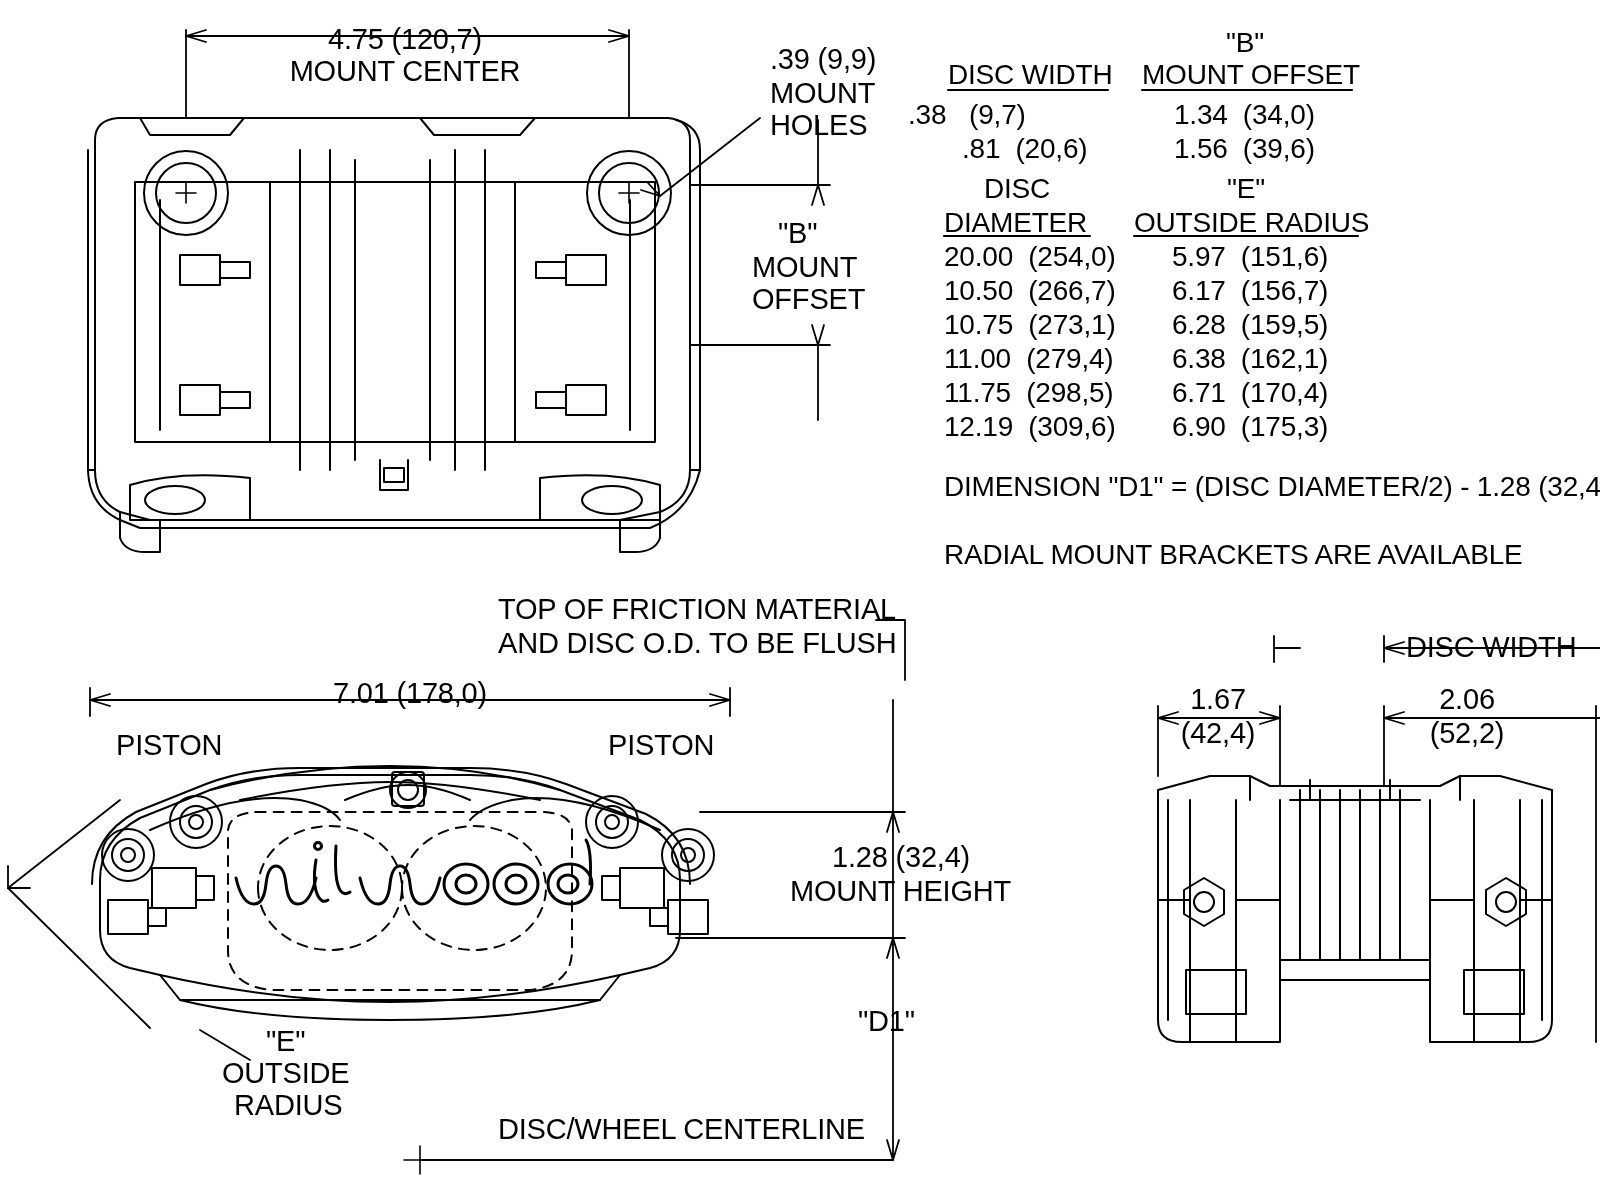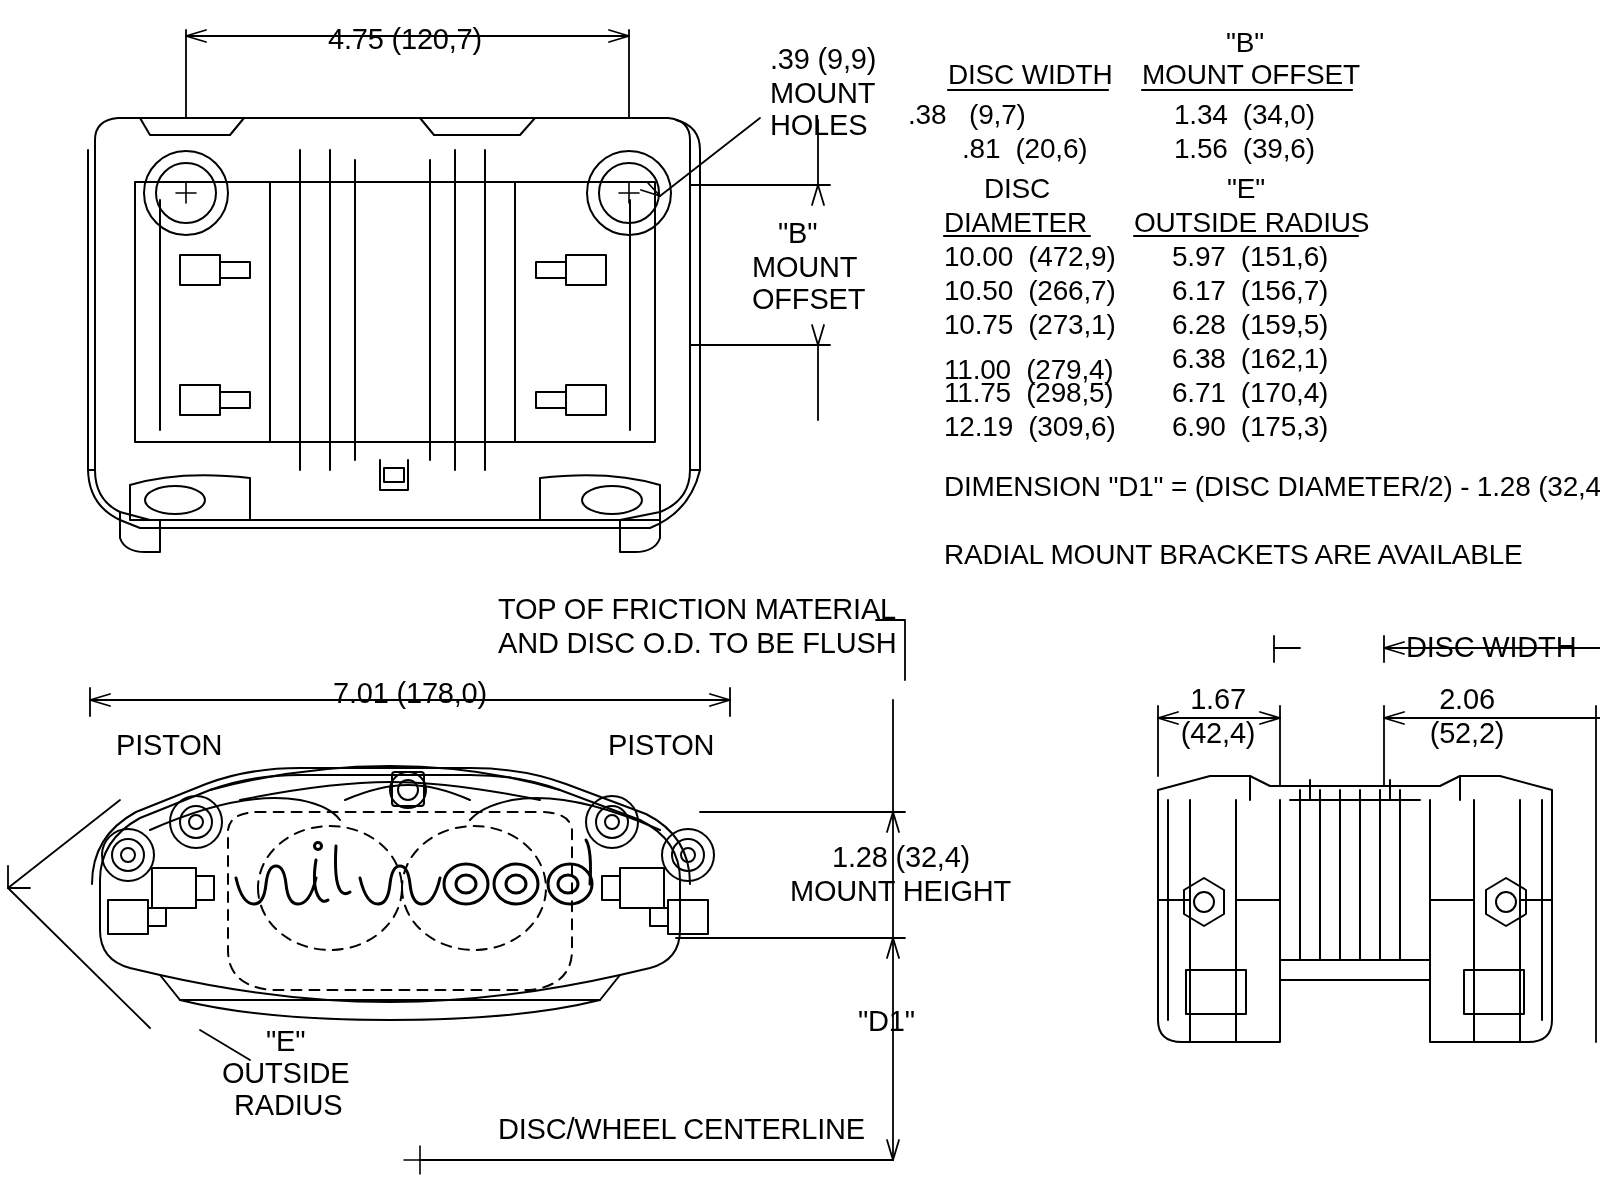--- a/index.html
+++ b/index.html
@@ -249,20 +249,21 @@
       <g stroke-width="2.2">
         <path d="M948,90 L1108,90"></path>
         <path d="M1142,90 L1352,90"></path>
         <path d="M944,236 L1090,236"></path>
         <path d="M1134,236 L1358,236"></path>
       </g>
     </g>
   </svg>
 
   <div class="txt t29 center" style="left:255px; top:24px; width:300px;">4.75 (120,7)</div>
+  <div class="txt t29 center" style="left:255px; top:56px; width:300px;">MOUNT CENTER</div>
 
   <div class="txt t29" style="left:770px; top:44px;">.39 (9,9)</div>
   <div class="txt t29" style="left:770px; top:78px;">MOUNT</div>
   <div class="txt t29" style="left:770px; top:110px;">HOLES</div>
 
   <div class="txt t29" style="left:778px; top:218px;">"B"</div>
   <div class="txt t29" style="left:752px; top:252px;">MOUNT</div>
   <div class="txt t29" style="left:752px; top:284px;text-align:right;">OFFSET</div>
 
   <div class="txt t28 center" style="left:1180px; top:28px; width:130px;">"B"</div>
@@ -272,30 +273,30 @@
   <div class="txt t28" style="left:908px; top:100px;">.38   (9,7)</div>
   <div class="txt t28" style="left:1174px; top:100px;">1.34  (34,0)</div>
   <div class="txt t28" style="left:962px; top:134px;">.81  (20,6)</div>
   <div class="txt t28" style="left:1174px; top:134px;">1.56  (39,6)</div>
 
   <div class="txt t28 center" style="left:944px; top:174px; width:146px;">DISC</div>
   <div class="txt t28" style="left:944px; top:208px;">DIAMETER</div>
   <div class="txt t28 center" style="left:1134px; top:174px; width:224px;">"E"</div>
   <div class="txt t28" style="left:1134px; top:208px;">OUTSIDE RADIUS</div>
 
-  <div class="txt t28" style="left:944px; top:242px;">10.00  (472,9)</div>
+  <div class="txt t28" style="left:944px; top:242px;">20.00  (254,0)</div>
   <div class="txt t28" style="left:1172px; top:242px;">5.97  (151,6)</div>
 
   <div class="txt t28" style="left:944px; top:276px;">10.50  (266,7)</div>
   <div class="txt t28" style="left:1172px; top:276px;">6.17  (156,7)</div>
 
   <div class="txt t28" style="left:944px; top:310px;">10.75  (273,1)</div>
   <div class="txt t28" style="left:1172px; top:310px;">6.28  (159,5)</div>
 
-  <div class="txt t28" style="left:944px; top:355px;">11.00  (279,4)</div>
+  <div class="txt t28" style="left:944px; top:344px;">11.00  (279,4)</div>
   <div class="txt t28" style="left:1172px; top:344px;">6.38  (162,1)</div>
 
   <div class="txt t28" style="left:944px; top:378px;">11.75  (298,5)</div>
   <div class="txt t28" style="left:1172px; top:378px;">6.71  (170,4)</div>
 
   <div class="txt t28" style="left:944px; top:412px;">12.19  (309,6)</div>
   <div class="txt t28" style="left:1172px; top:412px;">6.90  (175,3)</div>
 
   <div class="txt t28" style="left:944px; top:472px;">DIMENSION "D1" = (DISC DIAMETER/2) - 1.28 (32,4)</div>
   <div class="txt t28" style="left:944px; top:540px;">RADIAL MOUNT BRACKETS ARE AVAILABLE</div>

